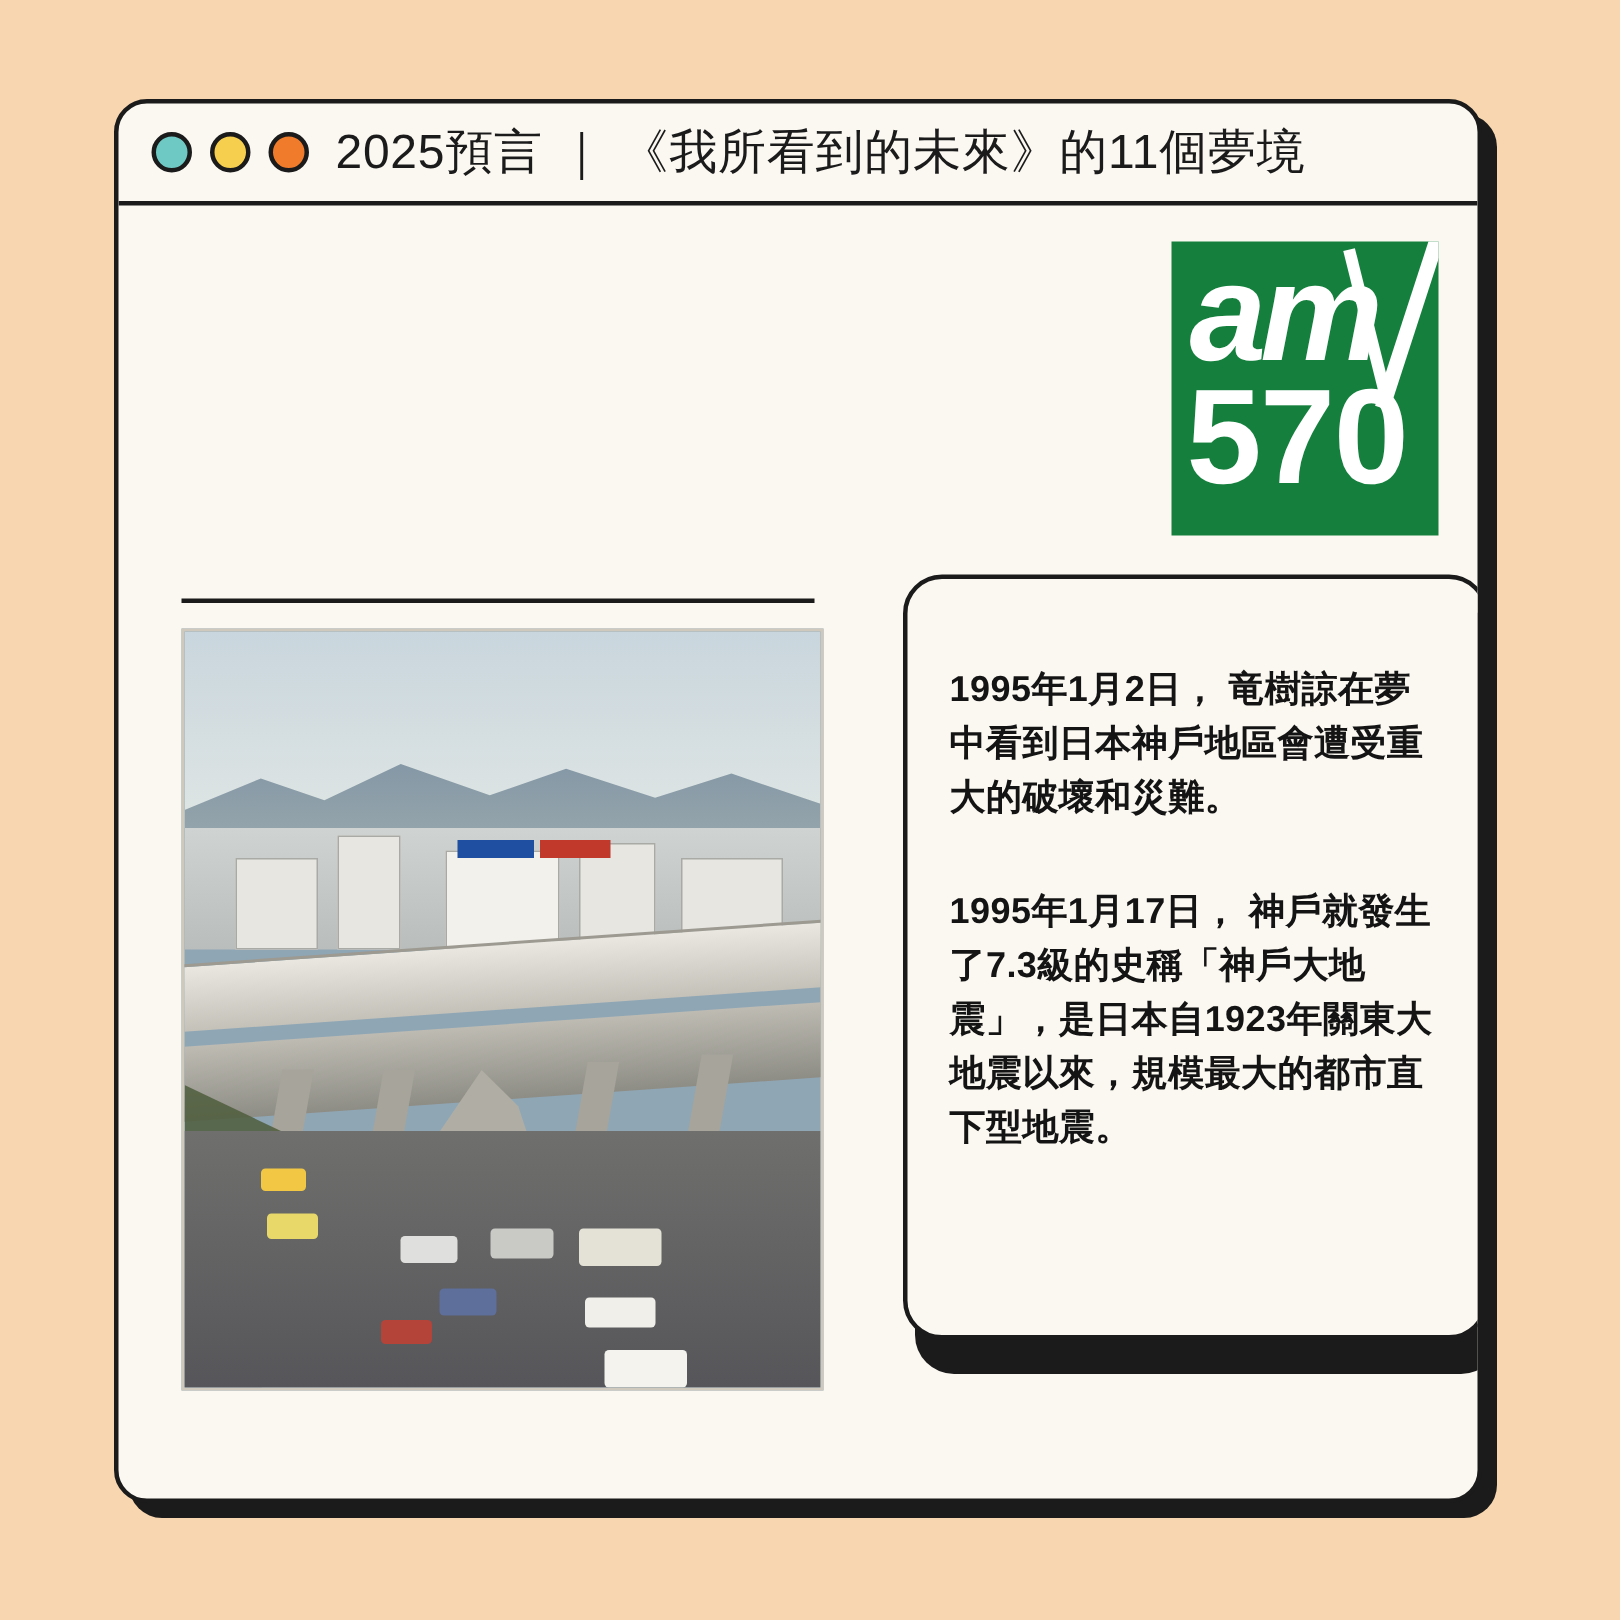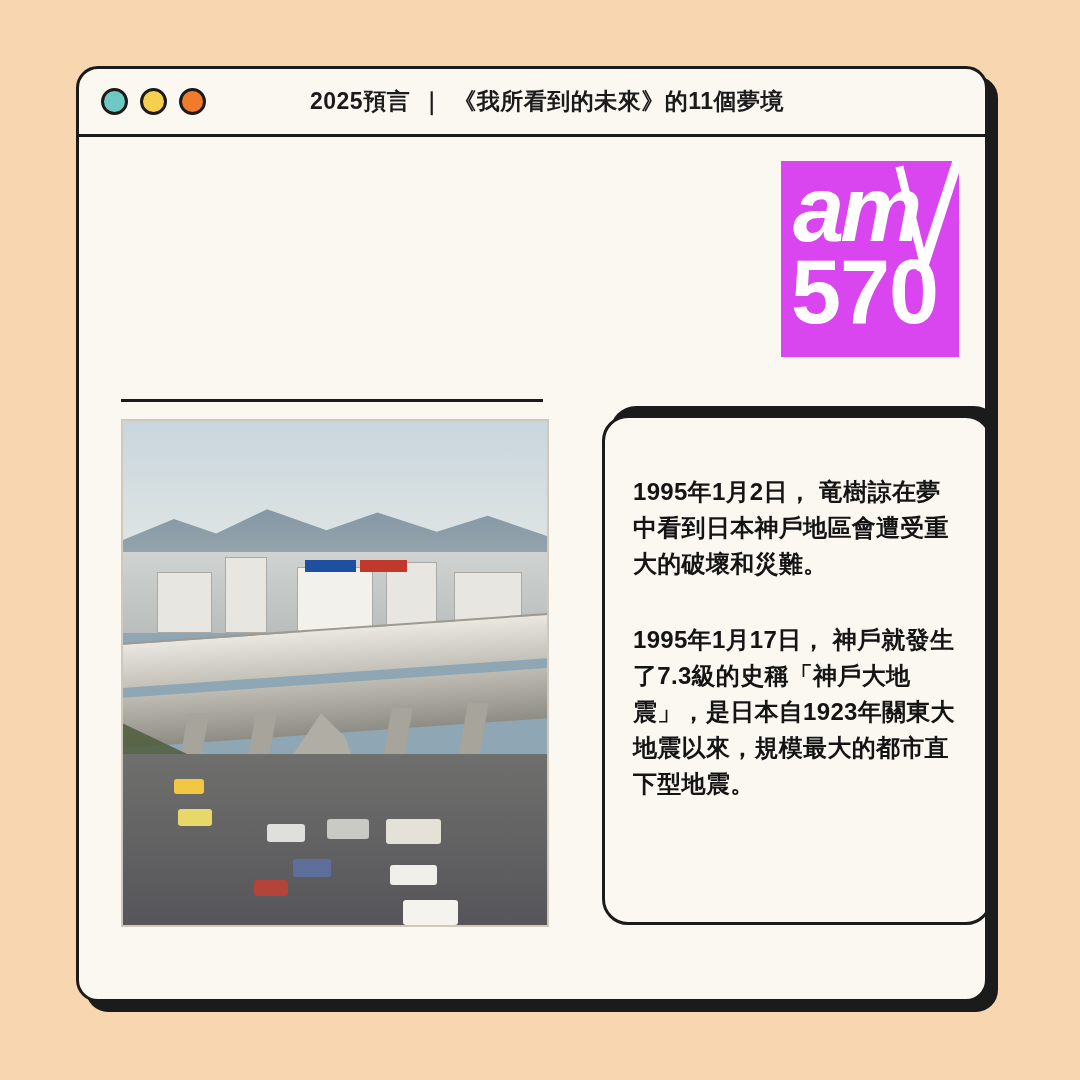--- a/index.html
+++ b/index.html
@@ -52,46 +52,45 @@
     border-radius: 50%;
     border: 3px solid #1b1b1b;
   }
   .dot.teal  { background: #6ec9c4; }
   .dot.amber { background: #f7cf4e; }
   .dot.orange{ background: #f07b2a; }
 
   .titlebar-text {
     width: 100%;
     text-align: center;
-    font-size: 23px;
+    font-size: 32px;
     color: #1b1b1b;
     letter-spacing: .5px;
     padding-left: 30px;
     white-space: nowrap;
-    font-weight: bold;
   }
   .titlebar-text .sep { padding: 0 10px; color:#1b1b1b; }
 
   
   .headline {
     position: absolute;
     left: 36px; top: 96px;
     font-size: 60px;
     font-weight: bold;
     color: #141414;
     letter-spacing: 1px;
     line-height: 1.1;
   }
 
   
   .logo {
     position: absolute;
     right: 26px; top: 92px;
     width: 178px; height: 196px;
-    background: #d946ef;
+    background: #15803d;
     overflow: hidden;
   }
   .logo .am {
     position: absolute;
     left: 12px; top: 2px;
     font-size: 92px;
     font-weight: bold;
     color: #ffffff;
     font-style: italic;
     letter-spacing: -4px;
@@ -188,21 +187,21 @@
   
   .panel-shadow {
     position: absolute;
     left: 531px; top: 337px;
     width: 390px; height: 510px;
     background: #1b1b1b;
     border-radius: 26px;
   }
   .panel {
     position: absolute;
-    left: 523px; top: 346px;
+    left: 523px; top: 314px;
     width: 390px; height: 510px;
     background: #fbf8f2;
     border: 3px solid #1b1b1b;
     border-radius: 26px;
     padding: 56px 26px 20px 28px;
   }
   .panel p {
     font-size: 24px;
     font-weight: bold;
     line-height: 1.5;

